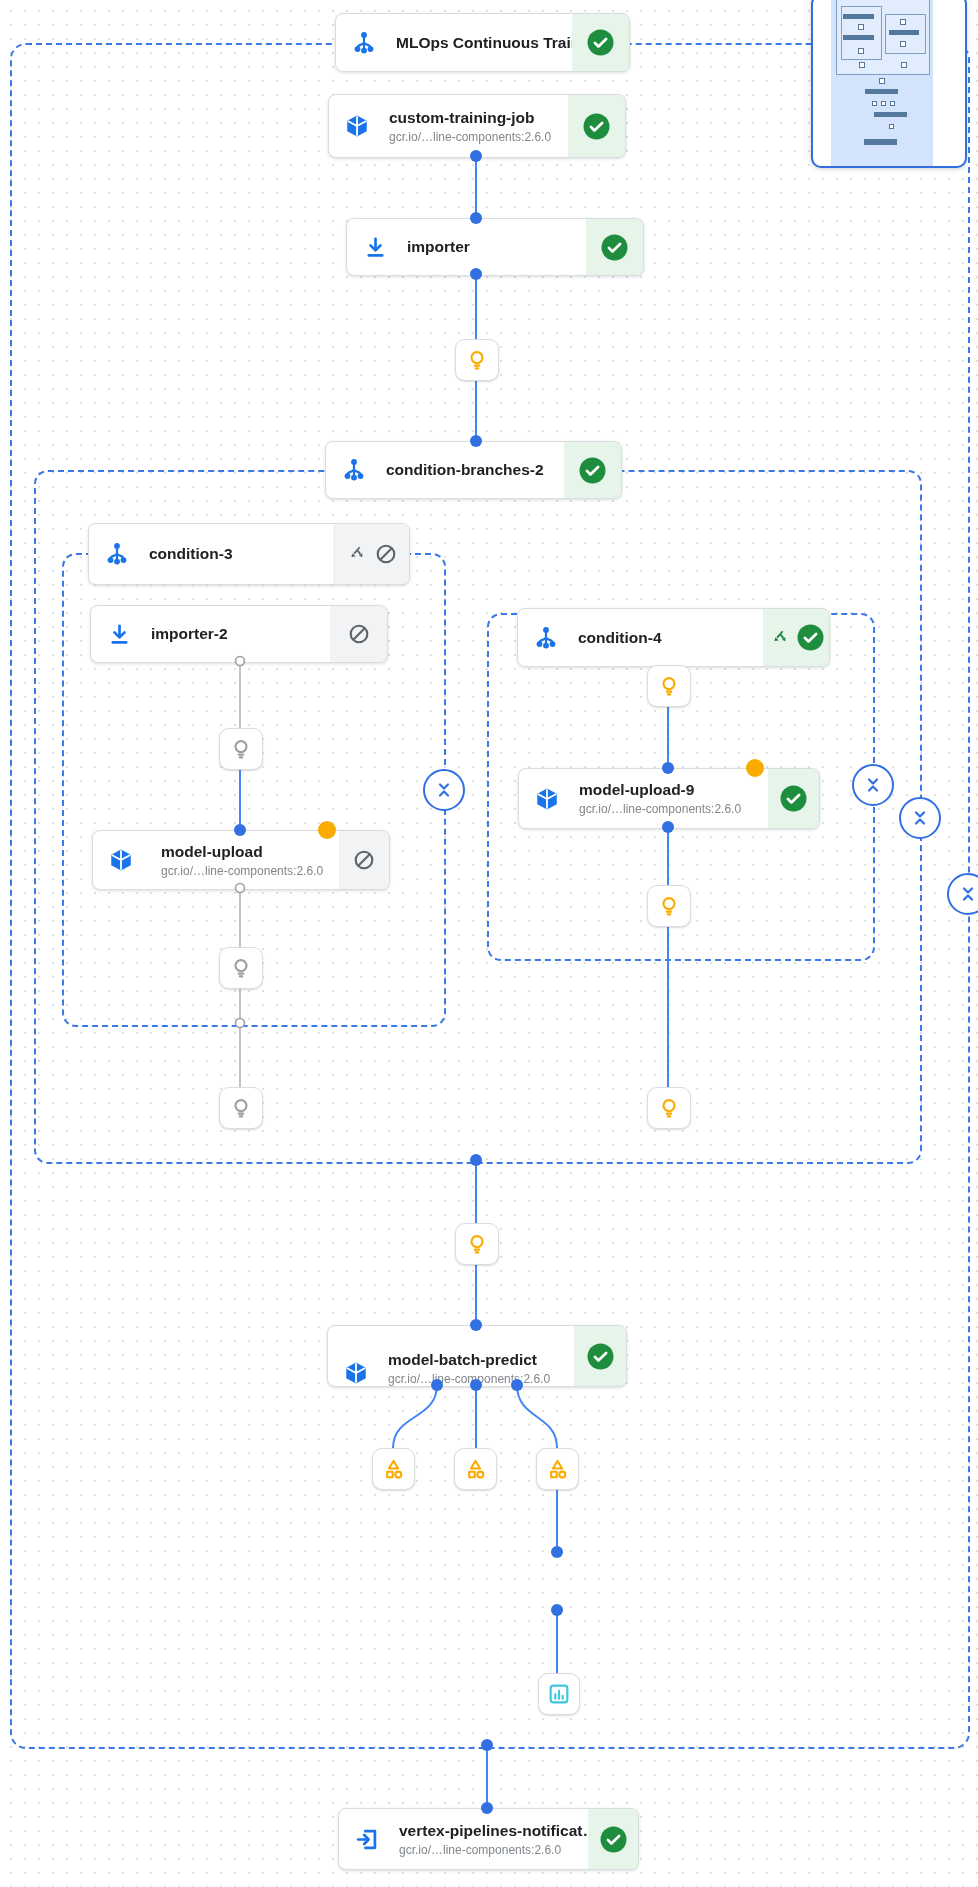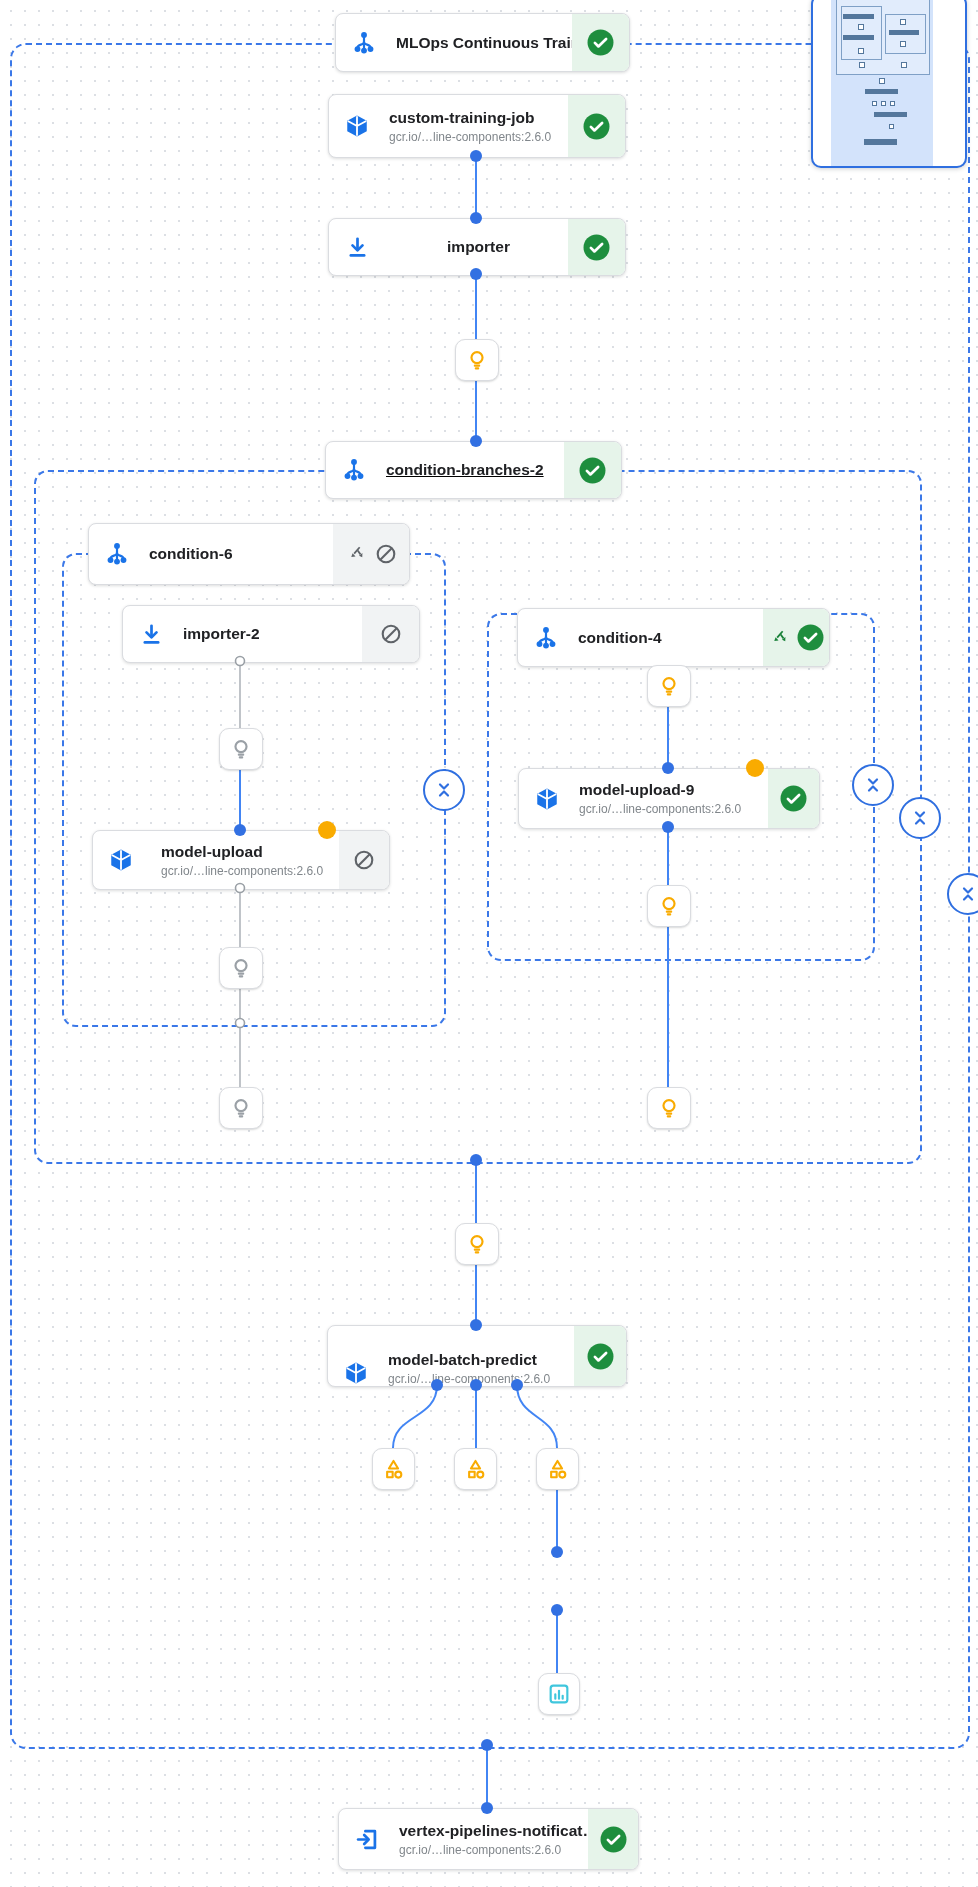--- a/index.html
+++ b/index.html
@@ -106,42 +106,42 @@
       <div class="nsub">gcr.io/…line-components:2.6.0</div>
     </div>
     <div class="nstatus green" style="width:57px;">
       <svg width="27" height="27" viewBox="0 0 26 26">
           <circle cx="13" cy="13" r="12.5" fill="#1e8e3e"></circle>
           <path d="M7.6 13.4 l3.4 3.4 L18.4 9.6" stroke="#fff" stroke-width="2.6" fill="none" stroke-linecap="round" stroke-linejoin="round"></path>
         </svg>
     </div>
   </div>
 
-  <div class="node" style="left:328px;top:218px;width:296px;height:56px;text-align:center;">
+  <div class="node" style="left:346px;top:218px;width:296px;height:56px;">
     <span class="nicon">
       <svg width="25" height="25" viewBox="0 0 24 24">
           <g stroke="#1a73e8" stroke-width="2.6" fill="none" stroke-linecap="round" stroke-linejoin="round">
             <path d="M12 3.6 v10.8"></path>
             <path d="M7.2 10 L12 14.8 L16.8 10"></path>
             <path d="M5.6 19.6 h12.8"></path>
           </g>
         </svg>
     </span>
     <div class="ntext">
         <div class="ntitle">importer</div>
       </div>
     <div class="nstatus green" style="width:57px;">
       <svg width="27" height="27" viewBox="0 0 26 26">
           <circle cx="13" cy="13" r="12.5" fill="#1e8e3e"></circle>
           <path d="M7.6 13.4 l3.4 3.4 L18.4 9.6" stroke="#fff" stroke-width="2.6" fill="none" stroke-linecap="round" stroke-linejoin="round"></path>
         </svg>
     </div>
   </div>
 
-  <div class="node" style="left:325px;top:441px;width:295px;height:56px;text-decoration:underline;">
+  <div class="node" style="left:325px;top:441px;width:295px;height:56px;">
     <span class="nicon">
       <svg width="26" height="26" viewBox="0 0 24 24">
           <g fill="none" stroke="#1a73e8" stroke-width="2" stroke-linecap="round">
             <path d="M12 6v5"></path>
             <path d="M12 11 C12 14.5 6 12.5 6 16.5"></path>
             <path d="M12 11 C12 14.5 18 12.5 18 16.5"></path>
             <path d="M12 11 v6"></path>
           </g>
           <circle cx="12" cy="4.6" r="2.7" fill="#1a73e8"></circle>
           <circle cx="6" cy="17.6" r="2.7" fill="#1a73e8"></circle>
@@ -169,41 +169,41 @@
             <path d="M12 11 C12 14.5 18 12.5 18 16.5"></path>
             <path d="M12 11 v6"></path>
           </g>
           <circle cx="12" cy="4.6" r="2.7" fill="#1a73e8"></circle>
           <circle cx="6" cy="17.6" r="2.7" fill="#1a73e8"></circle>
           <circle cx="12" cy="19" r="2.7" fill="#1a73e8"></circle>
           <circle cx="18" cy="17.6" r="2.7" fill="#1a73e8"></circle>
         </svg>
     </span>
     <div class="ntext">
-        <div class="ntitle">condition-6</div>
+        <div class="ntitle">condition-3</div>
       </div>
     <div class="nstatus gray" style="width:76px;">
       <svg width="22" height="22" viewBox="0 0 24 24">
           <g stroke="#5f6368" stroke-width="1.9" fill="none">
             <path d="M16 4.6 L10 11.6"></path>
             <path d="M13.8 8.2 L16.9 12.4"></path>
           </g>
           <path d="M6.8 15.2 l4.7 -0.4 -3.2 -3.5 z" fill="#5f6368"></path>
           <path d="M18.8 15.6 l0.2 -4.7 -3.7 2.9 z" fill="#5f6368"></path>
         </svg>
       <svg width="24" height="24" viewBox="0 0 24 24">
           <g stroke="#5f6368" stroke-width="2.1" fill="none">
             <circle cx="12" cy="12" r="8.3"></circle>
             <path d="M6.3 17.7 L17.7 6.3"></path>
           </g>
         </svg>
     </div>
   </div>
 
-  <div class="node" style="left:90px;top:605px;width:296px;height:56px;margin-left:32px;">
+  <div class="node" style="left:90px;top:605px;width:296px;height:56px;">
     <span class="nicon">
       <svg width="25" height="25" viewBox="0 0 24 24">
           <g stroke="#1a73e8" stroke-width="2.6" fill="none" stroke-linecap="round" stroke-linejoin="round">
             <path d="M12 3.6 v10.8"></path>
             <path d="M7.2 10 L12 14.8 L16.8 10"></path>
             <path d="M5.6 19.6 h12.8"></path>
           </g>
         </svg>
     </span>
     <div class="ntext">

